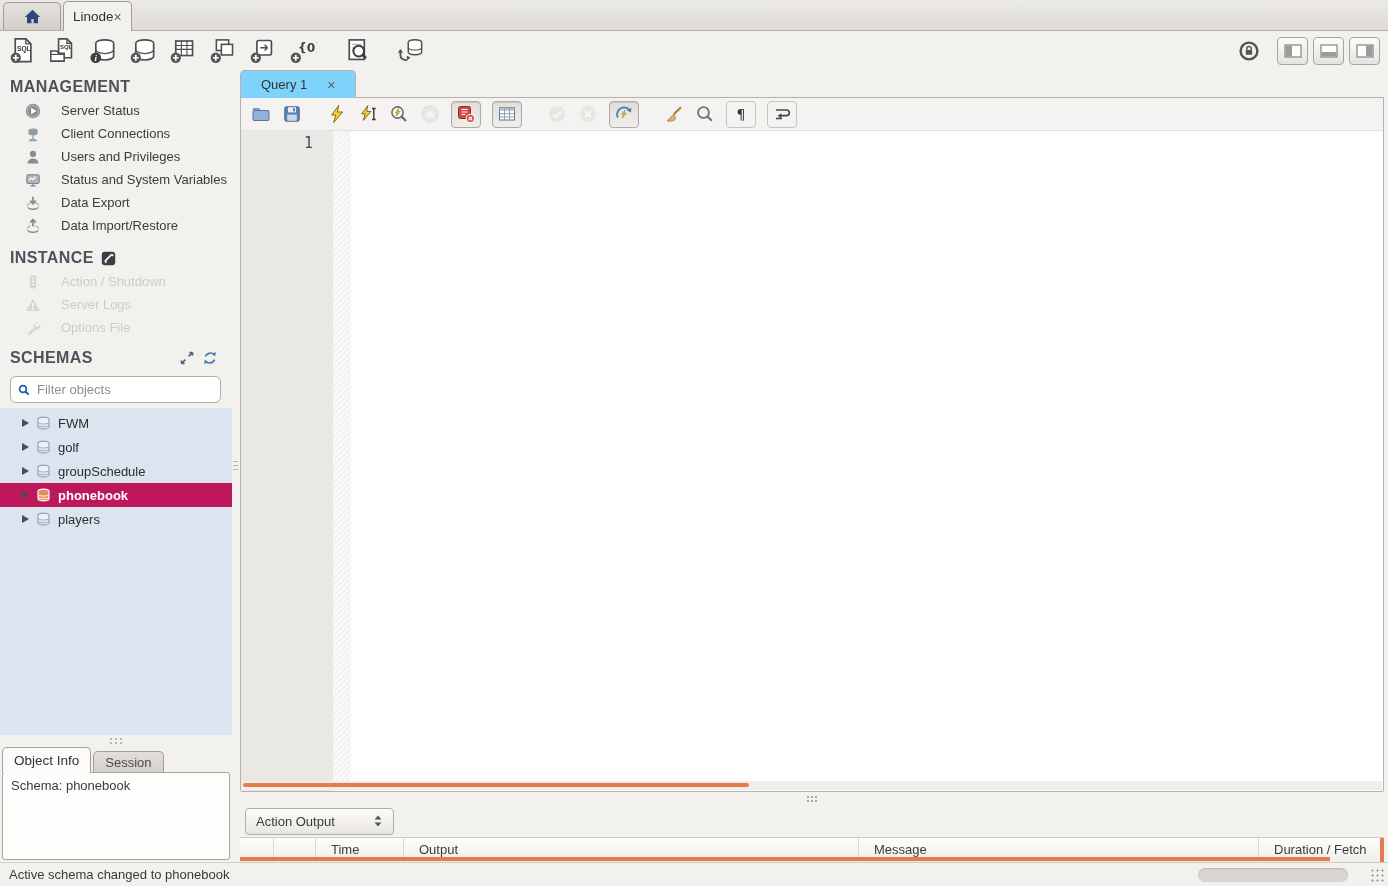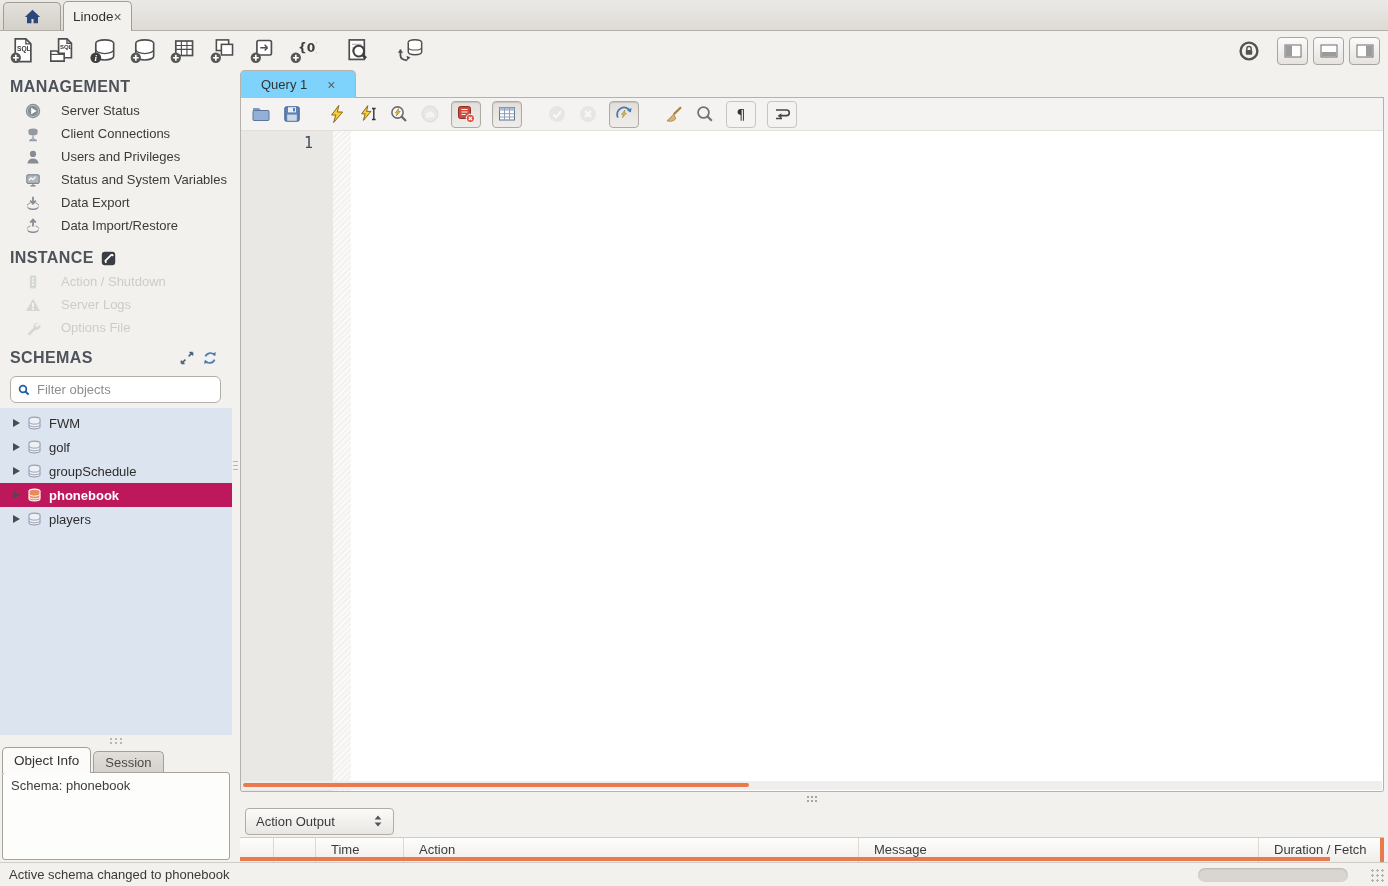--- a/index.html
+++ b/index.html
@@ -22,21 +22,21 @@
 #sidebar{width:232px;display:flex;flex-direction:column}
 .sechead{font-size:16px;font-weight:bold;color:#4e525a;letter-spacing:.4px;padding:8px 10px 3px 10px;display:flex;align-items:center;gap:7px}
 .navitem{height:23px;display:flex;align-items:center;gap:20px;padding-left:25px;color:#3b3b3b}
 .navitem.dis{color:#9e9e9e}
 #schemas-head{padding-top:10px}
 #schemas-head .spacer{flex:1}
 #filterbox{margin:6px 11px 5px 10px;height:27px;border:1px solid #b2aea8;border-radius:6px;background:#fff;display:flex;align-items:center;gap:7px;padding:0 7px}
 #filterbox input{border:none;outline:none;flex:1;font-size:13px;font-family:inherit;color:#333;background:transparent}
 #filterbox input::placeholder{color:#8f8f8f}
 #tree{flex:1;background:#dce4f0;padding-top:3px}
-.trow{height:24px;display:flex;align-items:center;gap:7px;padding-left:13px;color:#2d2d2d}
+.trow{height:24px;display:flex;align-items:center;gap:7px;padding-left:22px;color:#2d2d2d}
 .tri{width:0;height:0;border-left:7px solid #4c4c4c;border-top:4.5px solid transparent;border-bottom:4.5px solid transparent;flex:none}
 .trow.sel{background:#be185d;color:#fff;font-weight:bold}
 #sgrip{height:11px;display:flex;align-items:center;justify-content:center}
 #itabs{display:flex;align-items:flex-end;padding-left:2px;height:26px;position:relative;z-index:2}
 .itab{border:1px solid #a39f99;border-bottom:none;border-radius:5px 5px 0 0;padding:0 11px;background:linear-gradient(#e2dfda,#d4d0ca);color:#4a4a4a;height:21px;display:flex;align-items:center;margin-right:2px}
 .itab.active{background:#fcfbfa;height:26px;margin-bottom:-1px;font-size:13.5px;color:#333}
 #infopanel{height:88px;margin:0 2px 2px 2px;background:#fdfdfc;border:1px solid #a6a29c;border-radius:3px;padding:5px 8px;color:#3d3d3d}
 
 #vsplit{width:8px;position:relative}
 #vsplit .glines{position:absolute;top:50%;left:1px;width:5px;height:9px;margin-top:-5px;border-top:1px solid #b9b5af;border-bottom:1px solid #b9b5af}
@@ -601,21 +601,21 @@
         <span>Action Output</span>
         <svg width="10" height="14">
             <use href="#i-spin"></use>
           </svg>
       </div>
     </div>
     <div id="atable">
       <div class="acell c1"></div>
       <div class="acell c2"></div>
       <div class="acell c3">Time</div>
-      <div class="acell c4">Action</div>
+      <div class="acell c4">Output</div>
       <div class="acell c5">Message</div>
       <div class="acell c6">Duration / Fetch</div>
       <div id="ahscroll"></div>
       <div id="avscroll"></div>
     </div>
   </div>
 </div>
 
 <div id="statusbar">
   <span>Active schema changed to phonebook</span>

